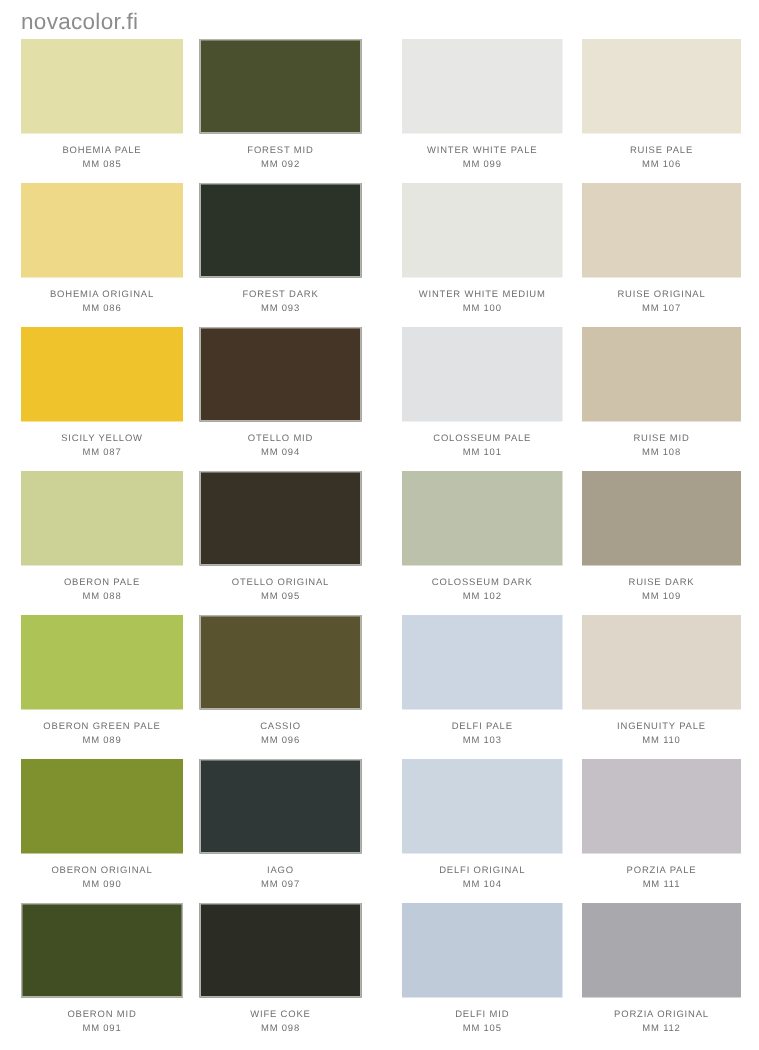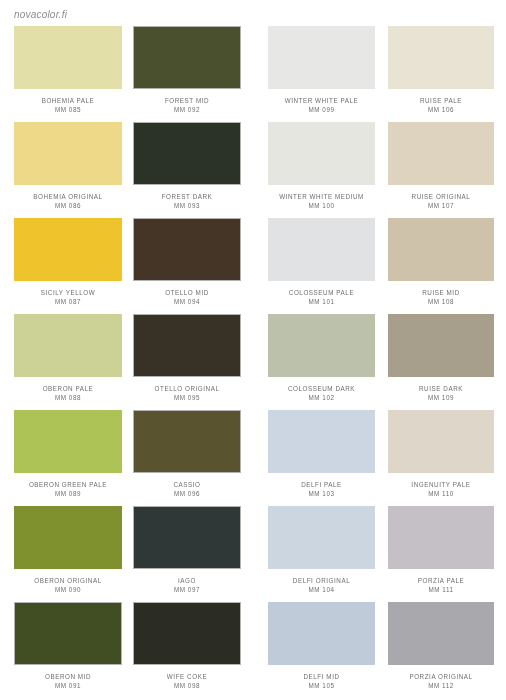--- a/index.html
+++ b/index.html
@@ -16,25 +16,24 @@
   #page {
     position: relative;
     width: 506px;
     height: 700px;
     background: #ffffff;
   }
   #brand {
     position: absolute;
     left: 14px;
     top: 8px;
-    font-size: 10px;
+    font-size: 15px;
     color: #8c8c8c;
     letter-spacing: 0.2px;
     line-height: 14px;
-    font-style: italic;
   }
   #swatch-grid {
     position: absolute;
     left: 0;
     top: 26px;
     width: 506px;
     display: grid;
     grid-template-columns: 127px 127px 127px 125px;
     grid-auto-rows: 96px;
     column-gap: 0px;

